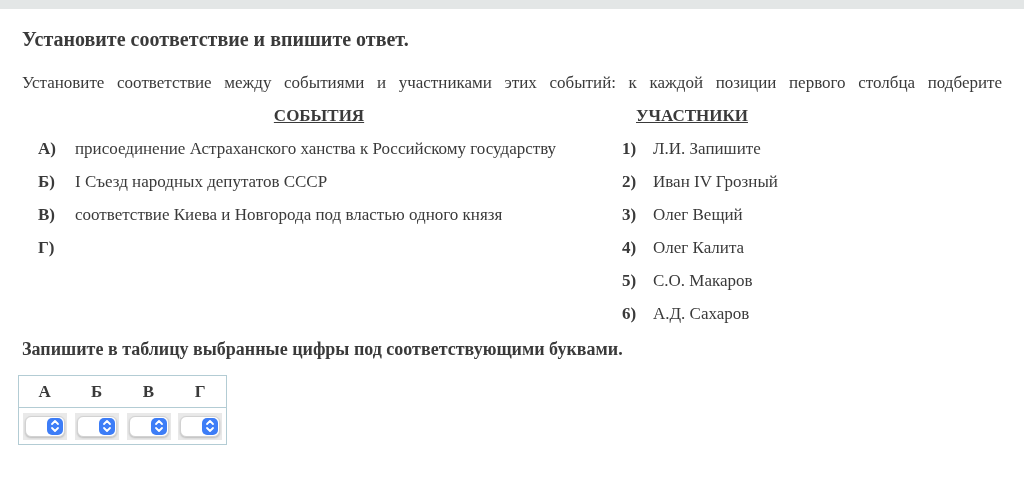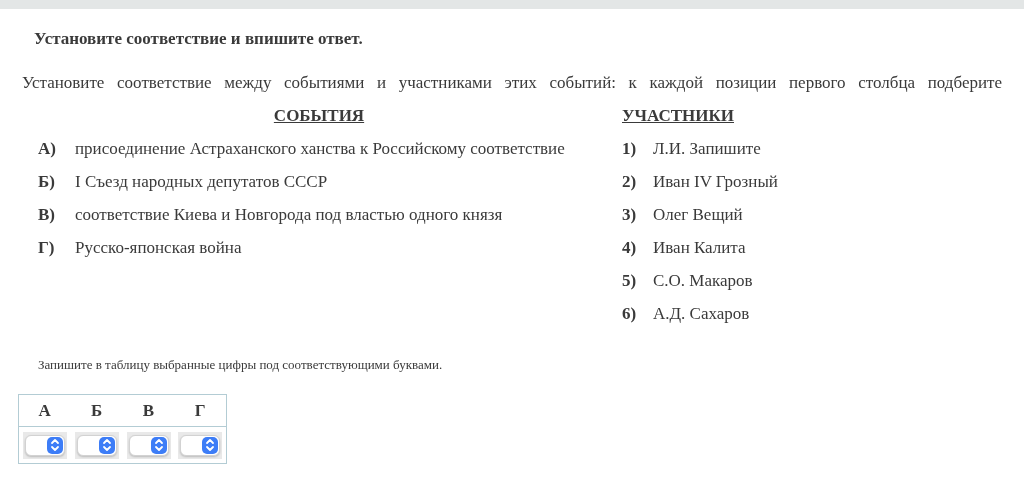--- a/index.html
+++ b/index.html
@@ -13,22 +13,22 @@
     color: #3a3a3a;
   }
   .topbar {
     width: 100%;
     height: 9px;
     background: #e3e6e6;
   }
   .content { padding: 0 22px; }
 
   .task-title {
-    margin: 19px 0 0 12px;
-    font-size: 17px;
+    margin: 19px 0 0 0;
+    font-size: 20px;
     line-height: 22px;
     font-weight: bold;
   }
   .instruction {
     margin: 20px 0 8px 0;
     width: 980px;
     font-size: 17px;
     line-height: 26px;
   }
   .instruction .jline {
@@ -44,21 +44,21 @@
     margin-top: 6px;
     font-size: 17px;
   }
   .col-header {
     position: absolute;
     top: 2px;
     font-weight: bold;
   }
   .col-header span { text-decoration: underline; }
   .events-header   { left: 16px;  width: 562px; text-align: center; }
-  .participants-header { left: 600px; width: 140px; text-align: left; }
+  .participants-header { left: 600px; width: 140px; text-align: center; }
 
   .match-list {
     position: absolute;
     top: 34px;
     margin: 0; padding: 0;
     list-style: none;
   }
   .events-list { left: 16px; }
   .participants-list { left: 600px; }
   .match-item {
@@ -66,23 +66,24 @@
     display: flex;
     align-items: flex-start;
     line-height: 22px;
     white-space: nowrap;
   }
   .marker { font-weight: bold; flex: none; }
   .events-list .marker { width: 24px; margin-right: 13px; }
   .participants-list .marker { width: 20px; margin-right: 11px; }
 
   .footer-instruction {
-    margin: 16px;
-    font-size: 13px;
+    margin: 0;
+    font-size: 18px;
     line-height: 26px;
+    font-weight: bold;
   }
 
   .answer-table {
     margin-top: 13px;
     margin-left: -4px;
     border-collapse: collapse;
     border: 1px solid #b3ccd4;
   }
   .answer-table .header-row { border-bottom: 1px solid #b3ccd4; }
   .answer-table th {
@@ -156,52 +157,51 @@
     <div class="col-header events-header">
       <span>СОБЫТИЯ</span>
     </div>
     <div class="col-header participants-header">
       <span>УЧАСТНИКИ</span>
     </div>
 
     <ul class="match-list events-list">
       <li class="match-item">
         <span class="marker">А)</span>
-        <span class="item-text">присоединение Астраханского ханства к Российскому соответствие</span>
+        <span class="item-text">присоединение Астраханского ханства к Российскому государству</span>
       </li>
       <li class="match-item">
         <span class="marker">Б)</span>
         <span class="item-text">I Съезд народных депутатов СССР</span>
       </li>
       <li class="match-item">
         <span class="marker">В)</span>
         <span class="item-text">соответствие Киева и Новгорода под властью одного князя</span>
       </li>
       <li class="match-item">
         <span class="marker">Г)</span>
-        <span class="item-text">Русско-японская война</span>
       </li>
     </ul>
 
     <ul class="match-list participants-list">
       <li class="match-item">
         <span class="marker">1)</span>
         <span class="item-text">Л.И. Запишите</span>
       </li>
       <li class="match-item">
         <span class="marker">2)</span>
         <span class="item-text">Иван IV Грозный</span>
       </li>
       <li class="match-item">
         <span class="marker">3)</span>
         <span class="item-text">Олег Вещий</span>
       </li>
       <li class="match-item">
         <span class="marker">4)</span>
-        <span class="item-text">Иван Калита</span>
+        <span class="item-text">Олег Калита</span>
       </li>
       <li class="match-item">
         <span class="marker">5)</span>
         <span class="item-text">С.О. Макаров</span>
       </li>
       <li class="match-item">
         <span class="marker">6)</span>
         <span class="item-text">А.Д. Сахаров</span>
       </li>
     </ul>

